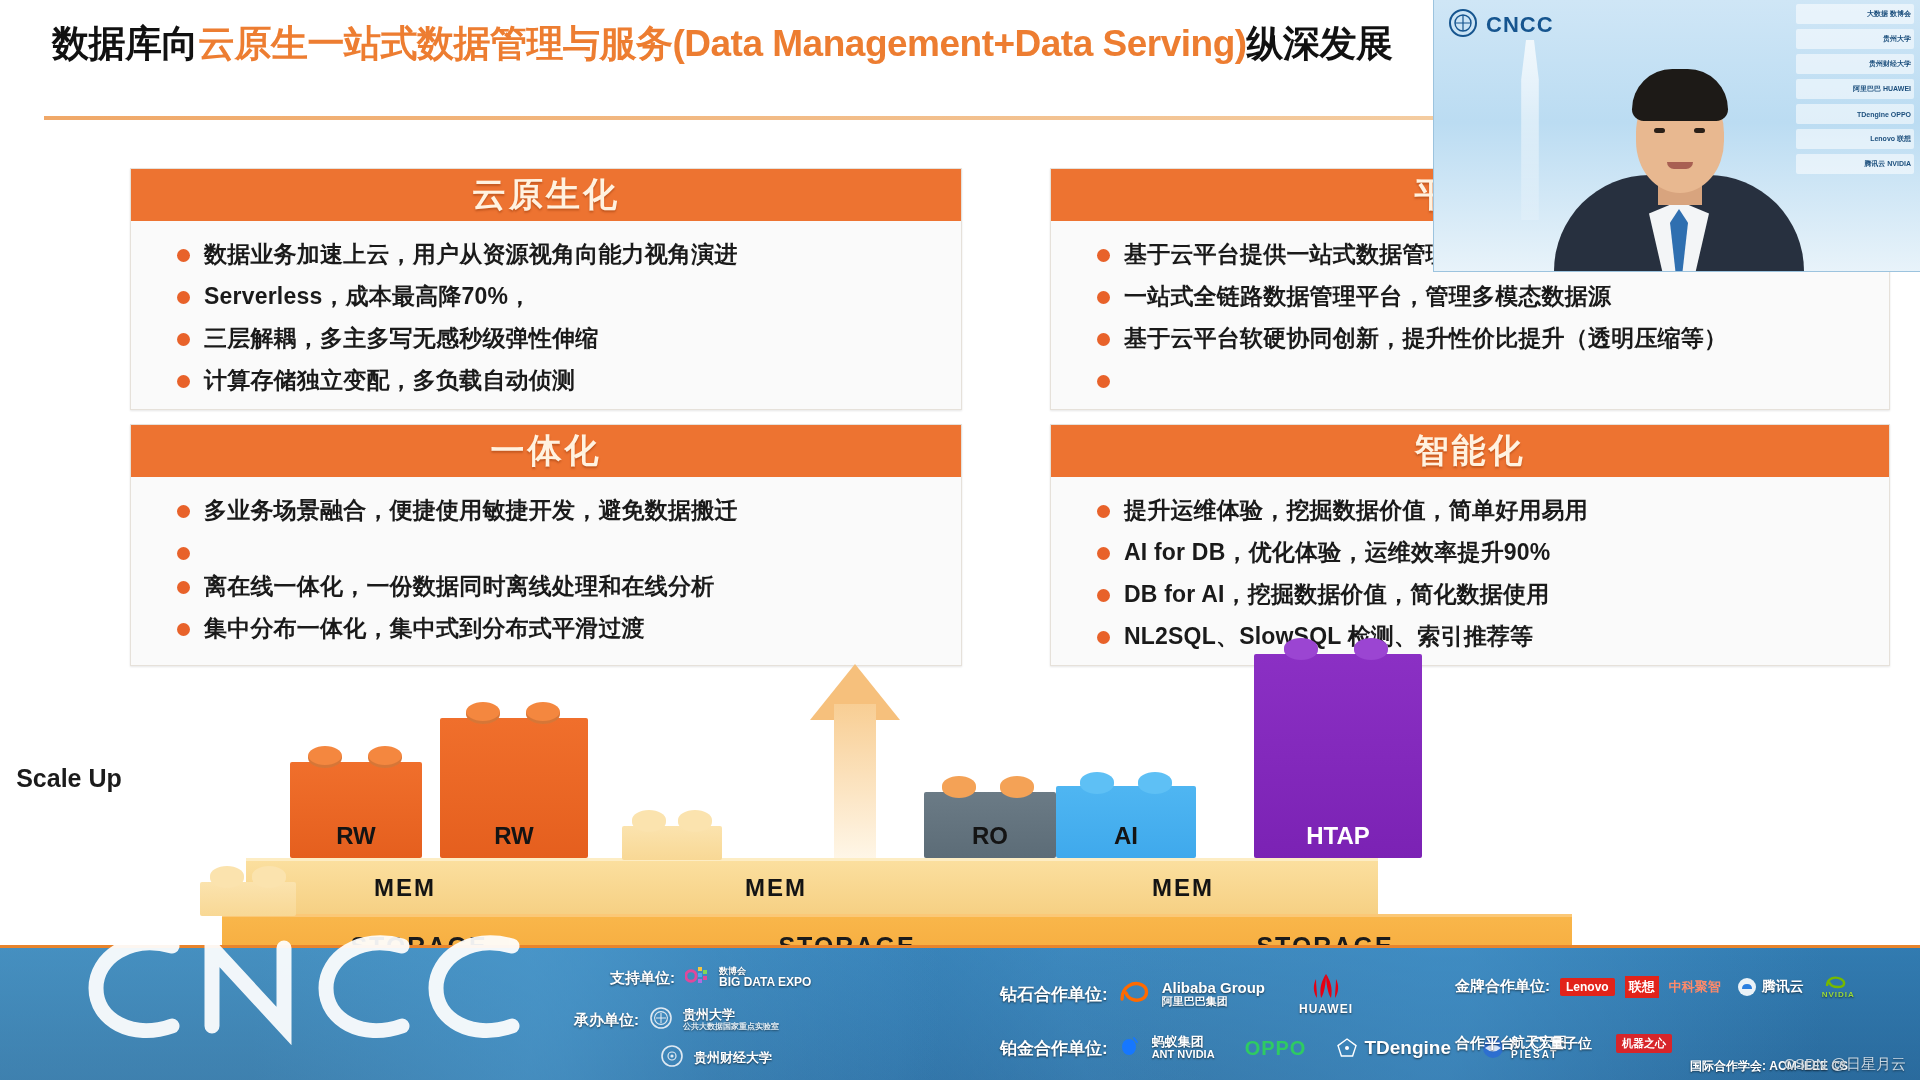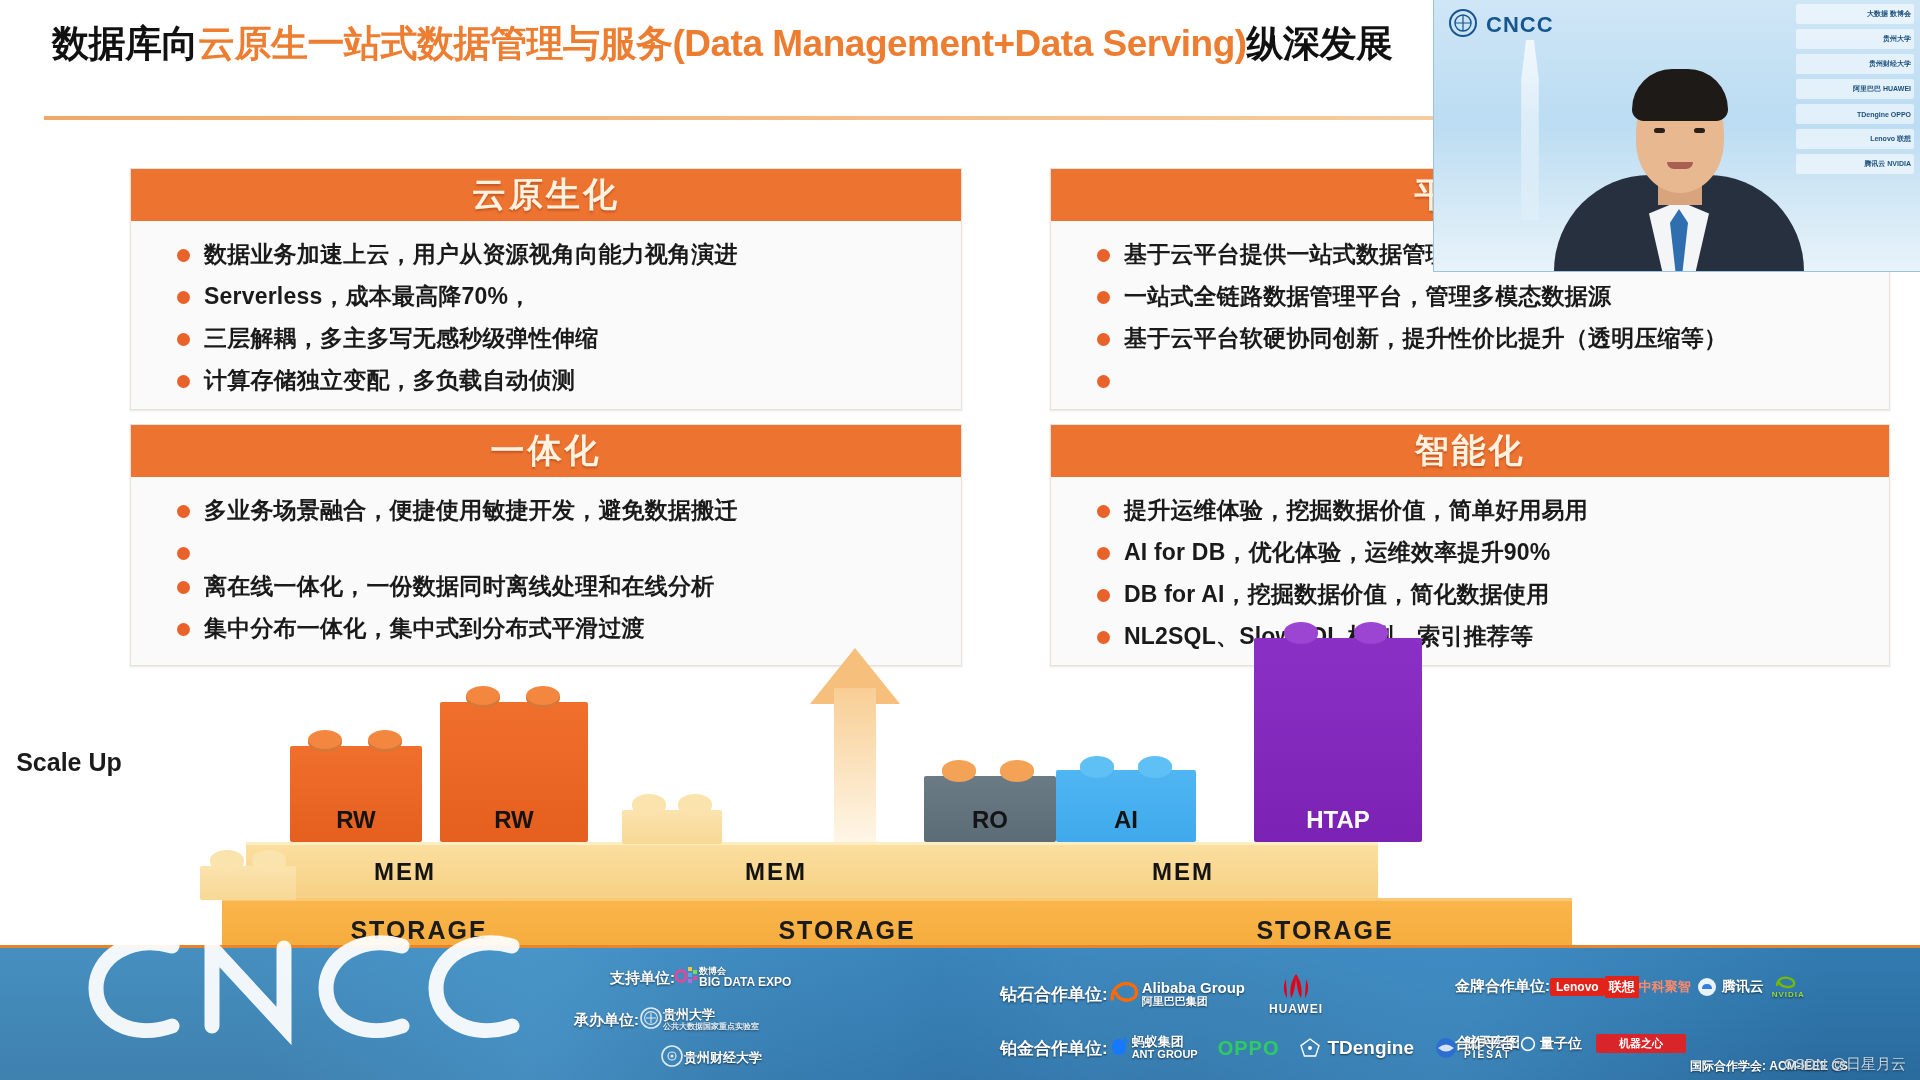--- a/index.html
+++ b/index.html
@@ -62,21 +62,21 @@
     font-size:23px; font-weight:bold; color:#1a1a1a;
     line-height:32px; letter-spacing:0.2px; white-space:nowrap;
   }
 
   #card-cloudnative { left:130px;  top:168px; width:832px; height:242px; }
   #card-platform    { left:1050px; top:168px; width:840px; height:242px; }
   #card-integrated  { left:130px;  top:424px; width:832px; height:242px; }
   #card-intelligent { left:1050px; top:424px; width:840px; height:242px; }
 
   
-  #diagram { position:absolute; left:0; top:648px; width:1920px; height:330px; }
+  #diagram { position:absolute; left:0; top:664px; width:1920px; height:330px; }
 
   
   #scale-arrow { position:absolute; left:790px; top:0px; width:130px; height:205px; }
   #scale-arrow .shaft {
     position:absolute; left:44px; top:40px; width:42px; height:165px;
     background:linear-gradient(to bottom,#F8CE94,#FFF9ED);
   }
   #scale-arrow .head {
     position:absolute; left:20px; top:0px; width:0; height:0;
     border-left:45px solid transparent; border-right:45px solid transparent;
@@ -158,21 +158,21 @@
     overflow:hidden;
   }
   .sp-label {
     color:#ffffff; font-size:15px; font-weight:bold; white-space:nowrap;
     text-shadow:0 1px 2px rgba(0,0,0,.6);
   }
   .sp-small {
     color:#ffffff; font-size:13px; font-weight:bold; white-space:nowrap;
     text-shadow:0 1px 2px rgba(0,0,0,.6);
   }
-  .sp-row { position:absolute; display:flex; align-items:center; gap:0;justify-content:flex-end; }
+  .sp-row { position:absolute; display:flex; align-items:center; gap:10px;justify-content:flex-end; }
 
   .logo-text { color:#ffffff; font-weight:bold; white-space:nowrap;
     text-shadow:0 1px 2px rgba(0,0,0,.6); }
 
   
   #video-overlay {
     position:absolute; right:0; top:0; width:487px; height:272px;
     background:linear-gradient(to bottom,#CFE6F6 0%, #BBDCF2 45%, #E8F3FA 100%);
     overflow:hidden; z-index:50;
     border-left:1px solid #9cc3de;
@@ -510,21 +510,21 @@
     <div class="sp-row" style="left:1000px; top:86px;">
       <span class="sp-label" style="font-size:17px;">铂金合作单位:</span>
       <span>
         <svg width="24" height="24" viewBox="0 0 24 24">
           <ellipse cx="11" cy="13" rx="7" ry="8" fill="#1677FF"></ellipse>
           <path d="M16 4 L19 8" stroke="#1677FF" stroke-width="2" stroke-linecap="round"></path>
         </svg>
       </span>
       <span style="display:flex;flex-direction:column;line-height:1.05;">
         <span class="logo-text" style="font-size:13px;">蚂蚁集团</span>
-        <span class="logo-text" style="font-size:11px;">ANT GROUP</span>
+        <span class="logo-text" style="font-size:11px;">ANT NVIDIA</span>
       </span>
       <span style="margin-left:20px;color:#2ECB62;font-size:20px;font-weight:bold;letter-spacing:1px;">OPPO</span>
       <span style="margin-left:20px;display:flex;align-items:center;gap:6px;">
         <svg width="22" height="22" viewBox="0 0 22 22">
           <polygon points="11,2 20,8.6 16.6,19 5.4,19 2,8.6" fill="none" stroke="#ffffff" stroke-width="1.4"></polygon>
           <circle cx="11" cy="11" r="2" fill="#ffffff"></circle>
         </svg>
         <span class="logo-text" style="font-size:19px;">TDengine</span>
       </span>
       <span style="margin-left:20px;display:flex;align-items:center;gap:6px;">
@@ -560,21 +560,21 @@
     </div>
 
     <div class="sp-row" style="left:1455px; top:86px;">
       <span class="sp-small" style="font-size:15px;">合作平台:</span>
       <span style="display:flex;align-items:center;gap:4px;">
         <svg width="16" height="16" viewBox="0 0 16 16">
           <circle cx="8" cy="8" r="6.4" fill="none" stroke="#ffffff" stroke-width="1.6"></circle>
         </svg>
         <span class="logo-text" style="font-size:14px;">量子位</span>
       </span>
-      <span style="margin-left:14px;background:#D7252A;color:#fff;font-size:11px;font-weight:bold;padding:2px 23px;border-radius:2px;">机器之心</span>
+      <span style="margin-left:14px;background:#D7252A;color:#fff;font-size:11px;font-weight:bold;padding:2px 6px;border-radius:2px;">机器之心</span>
     </div>
 
     <div class="sp-row" style="left:1690px; top:110px;">
       <span class="sp-small" style="font-size:12px;">国际合作学会: ACM-IEEE CS</span>
     </div>
 
   </div>
 
   <div id="csdn-credit">CSDN @日星月云</div>
 

